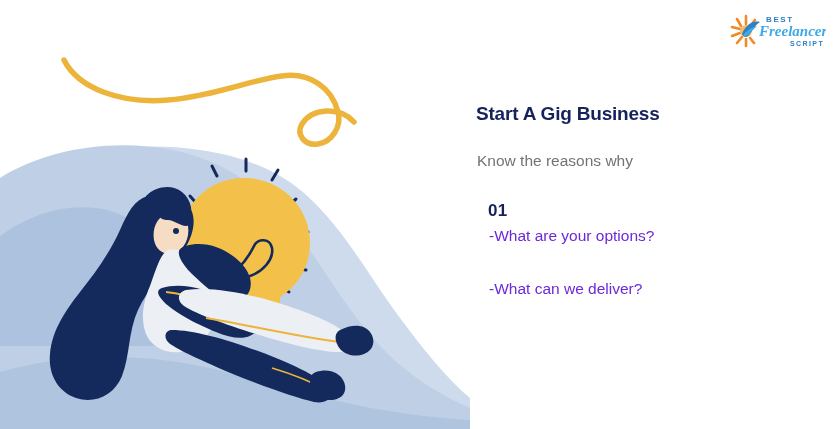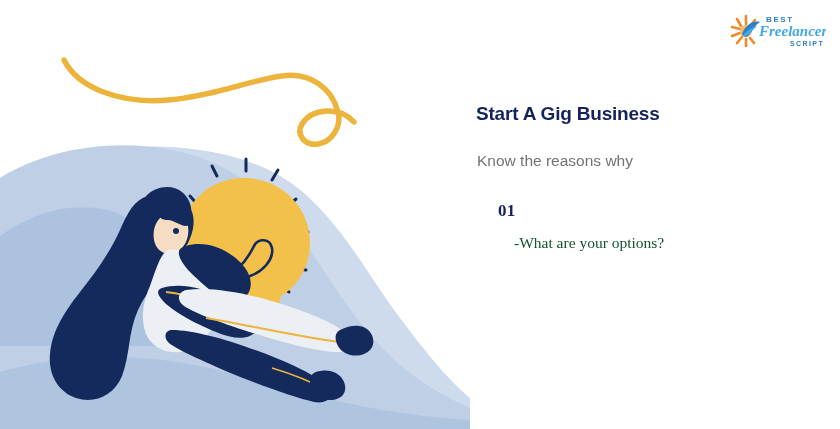--- a/index.html
+++ b/index.html
@@ -57,38 +57,37 @@
     position: absolute;
     left: 1px;
     top: 136px;
     font-size: 15.5px;
     font-weight: normal;
     color: #737373;
     white-space: nowrap;
   }
   .point {
     position: absolute;
-    left: 22px;
-    font-family: Liberation Serif, serif;
+    left: 12px;
   }
   .point-1 { top: 202px; }
   .point-2 { top: 280px; }
   .point-num {
     font-size: 17px;
     font-weight: bold;
     color: #16225c;
     letter-spacing: 0.3px;
     margin: 0 0 9px 0;
     line-height: 1;
   }
   .point-text {
     font-size: 15.5px;
     font-weight: normal;
-    color: #14532d;
-    margin: 16px;
+    color: #6d28d9;
+    margin: 1px;
     line-height: 1;
     white-space: nowrap;
   }
 </style>
 </head>
 <body>
 
 <div id="slide">
 
   <div id="illustration">
@@ -179,16 +178,17 @@
     <h1 class="title">Start A Gig Business</h1>
 
     <p class="subtitle">Know the reasons why</p>
 
     <div class="point point-1">
       <div class="point-num">01</div>
       <div class="point-text">-What are your options?</div>
     </div>
 
     <div class="point point-2">
+      <div class="point-text">-What can we deliver?</div>
     </div>
 
   </div>
 </div>
 
 </body></html>

